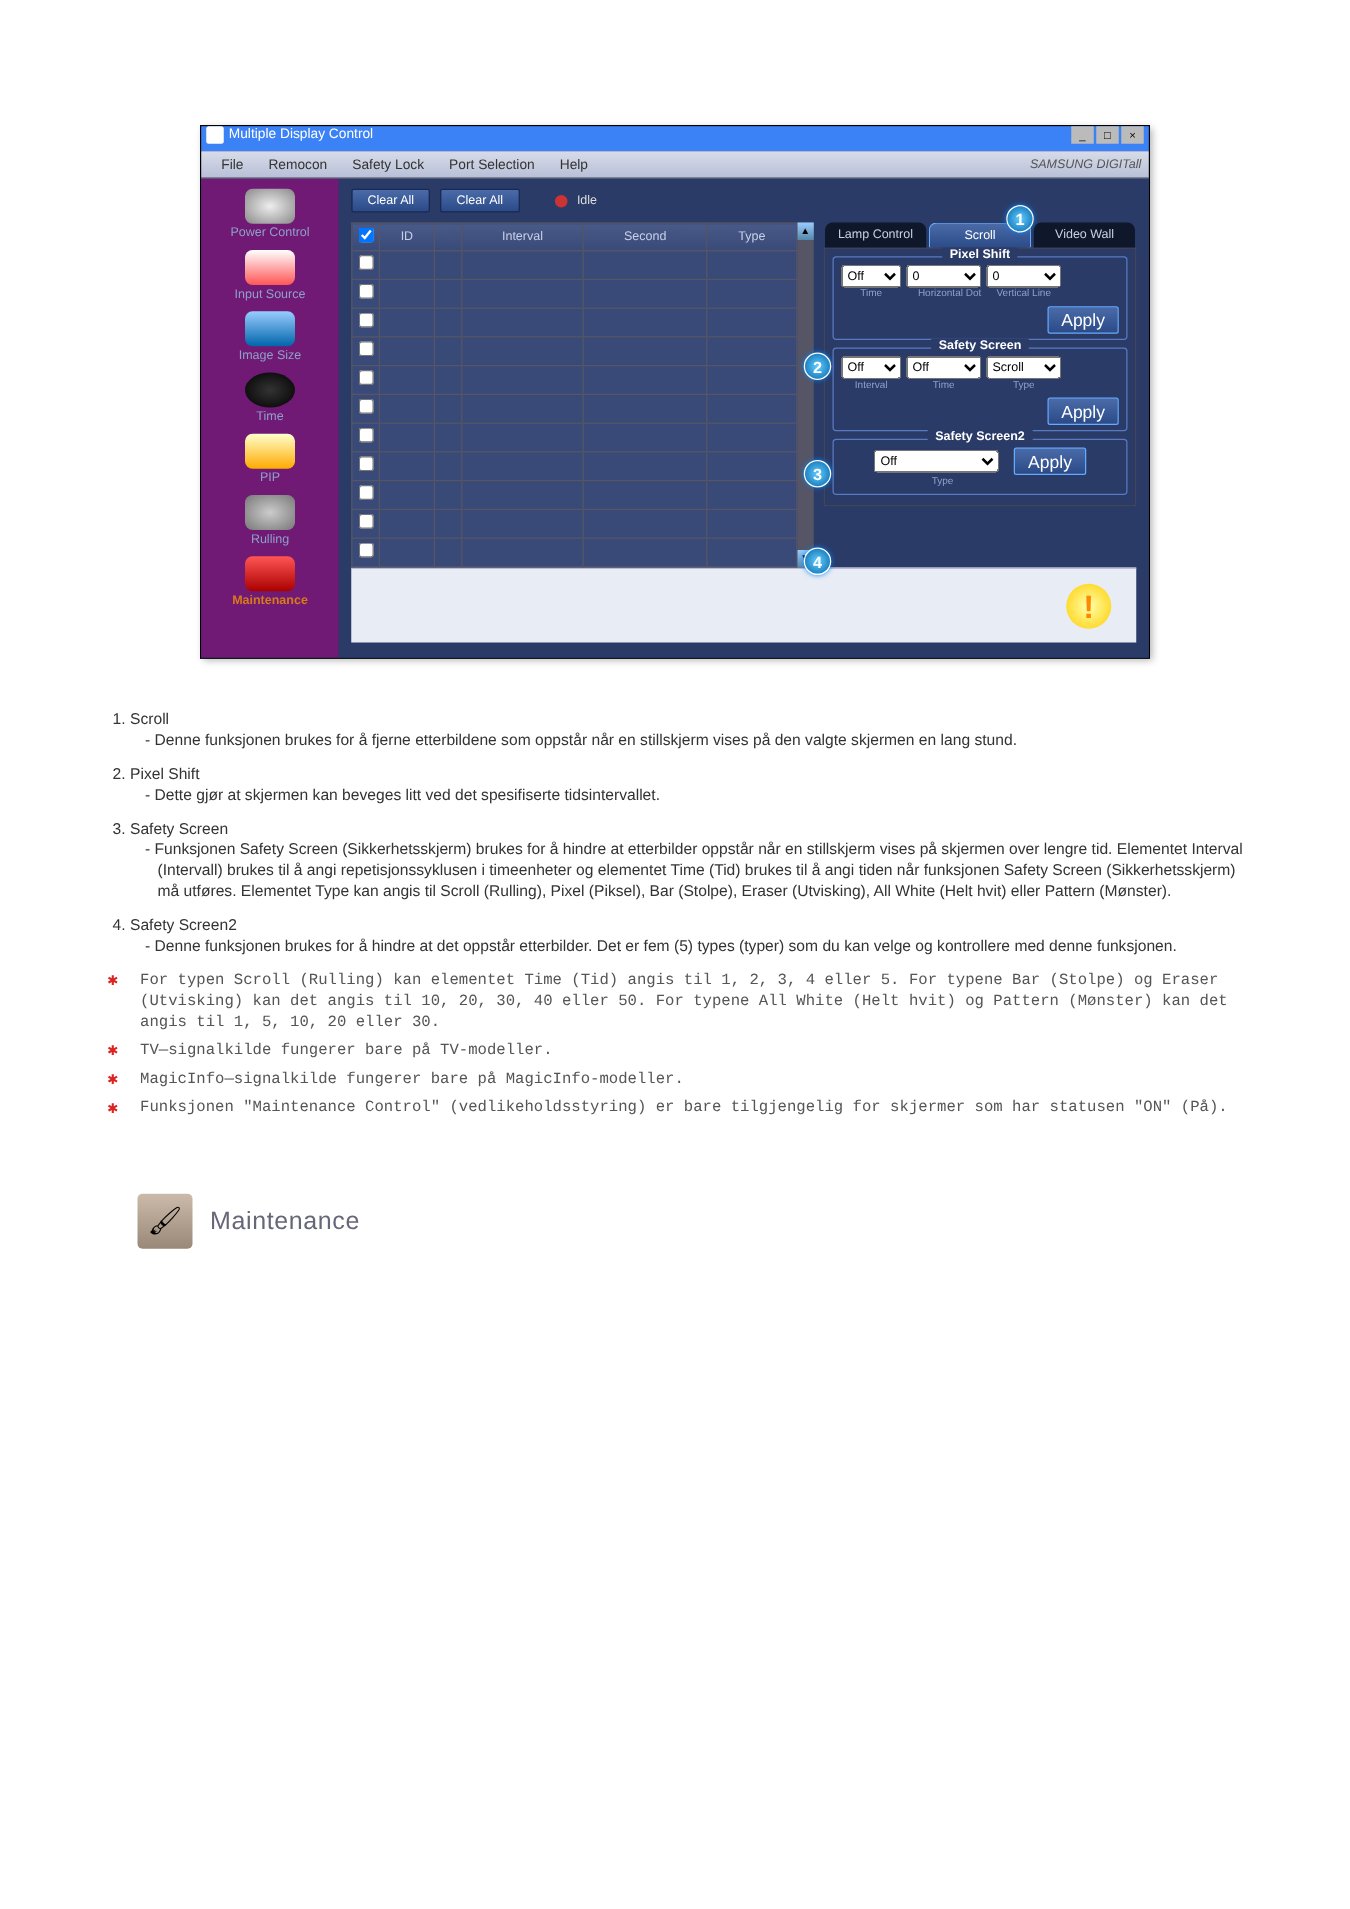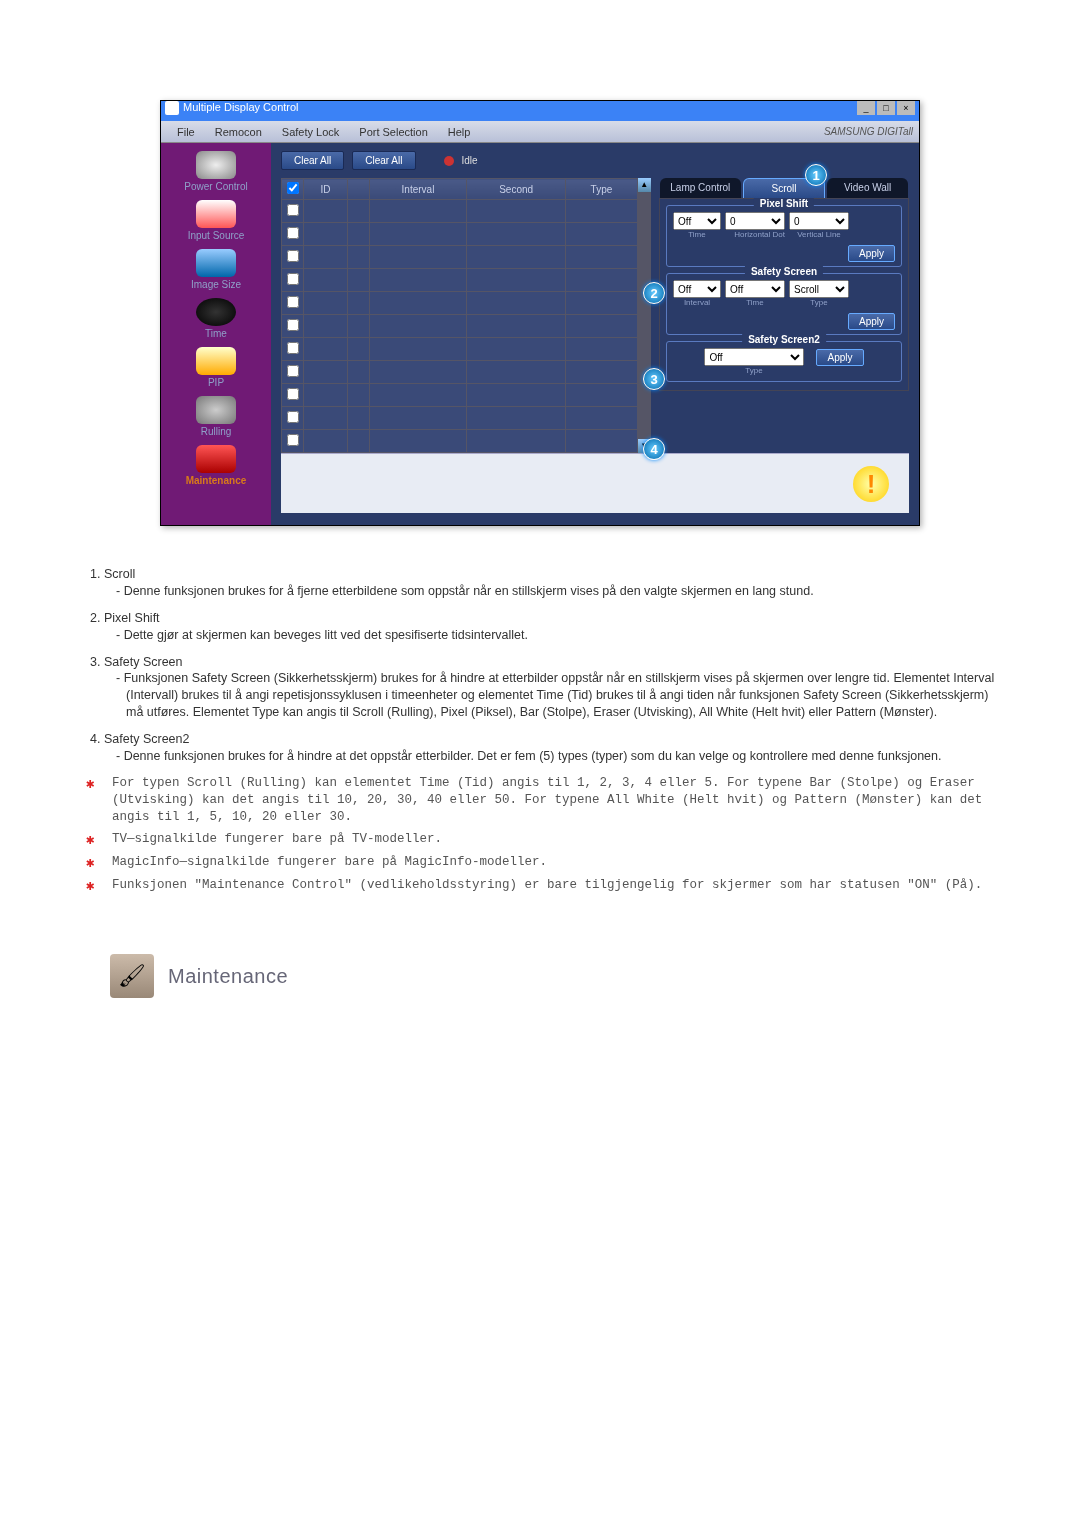--- a/index.html
+++ b/index.html
@@ -37,21 +37,21 @@
   .grid-scroll-wrap { display: flex; }
   .tabs { display: flex; margin-bottom: 0; }
   .tab { flex: 1; background: #0f172a; color: #c8d0e8; font-size: 10px; padding: 4px; text-align: center; cursor: pointer; border-top-left-radius: 6px; border-top-right-radius: 6px; margin: 0 1px; }
   .tab.active { background: linear-gradient(#4a6aa8,#2a4a88); color: #fff; border: 1px solid #6af; border-bottom: none; }
   .panel-body { background: #2a3b68; border: 1px solid #445; padding: 6px 6px 2px; }
   .group { border: 1px solid #5a7ac0; border-radius: 3px; margin-bottom: 6px; padding: 6px 6px 4px; position: relative; }
   .group-title { color: #fff; font-size: 10px; font-weight: bold; position: absolute; top: -8px; left: 50%; transform: translateX(-50%); background: #2a3b68; padding: 0 6px; }
   .field-row { display: flex; gap: 4px; align-items: center; margin-bottom: 2px; }
   .sel { font-size: 10px; height: 18px; }
   .sublabel { font-size: 8px; color: #8fa0c8; margin-top: -2px; }
-  .apply-btn { background: linear-gradient(#4a6aa8,#2a4a88); color: #fff; font-size: 10px; padding: 2px 10px; border: 1px solid #6af; border-radius: 2px; cursor: pointer; float: right; margin-top: 4px; }
+  .apply-btn { background: linear-gradient(#4a6aa8,#2a4a88); color: #fff; font-size: 14px; padding: 2px 10px; border: 1px solid #6af; border-radius: 2px; cursor: pointer; float: right; margin-top: 4px; }
   .clearfix::after { content: ""; display: block; clear: both; }
   .callout { position: absolute; width: 22px; height: 22px; border-radius: 50%; background: radial-gradient(#6cf,#06a); color: #fff; font-size: 13px; font-weight: bold; text-align: center; line-height: 22px; border: 1px solid #fff; box-shadow: 0 0 4px #08f; }
   .bottom-bar { background: #e8ecf4; height: 60px; border-top: 1px solid #aac; display: flex; align-items: center; padding: 0 20px; }
   .warn-icon { margin-left: auto; width: 36px; height: 36px; border-radius: 50%; background: radial-gradient(#ffa,#fc0); color: #f80; font-size: 26px; font-weight: bold; text-align: center; line-height: 36px; }
   
   .desc { font-family: Arial, sans-serif; font-size: 12.5px; color: #333; line-height: 1.35; }
   .desc ol { padding-left: 24px; }
   .desc ol > li { margin-bottom: 10px; }
   .desc ol > li > ul { list-style: none; padding-left: 12px; }
   .desc ol > li > ul > li { text-indent: -10px; padding-left: 10px; }

